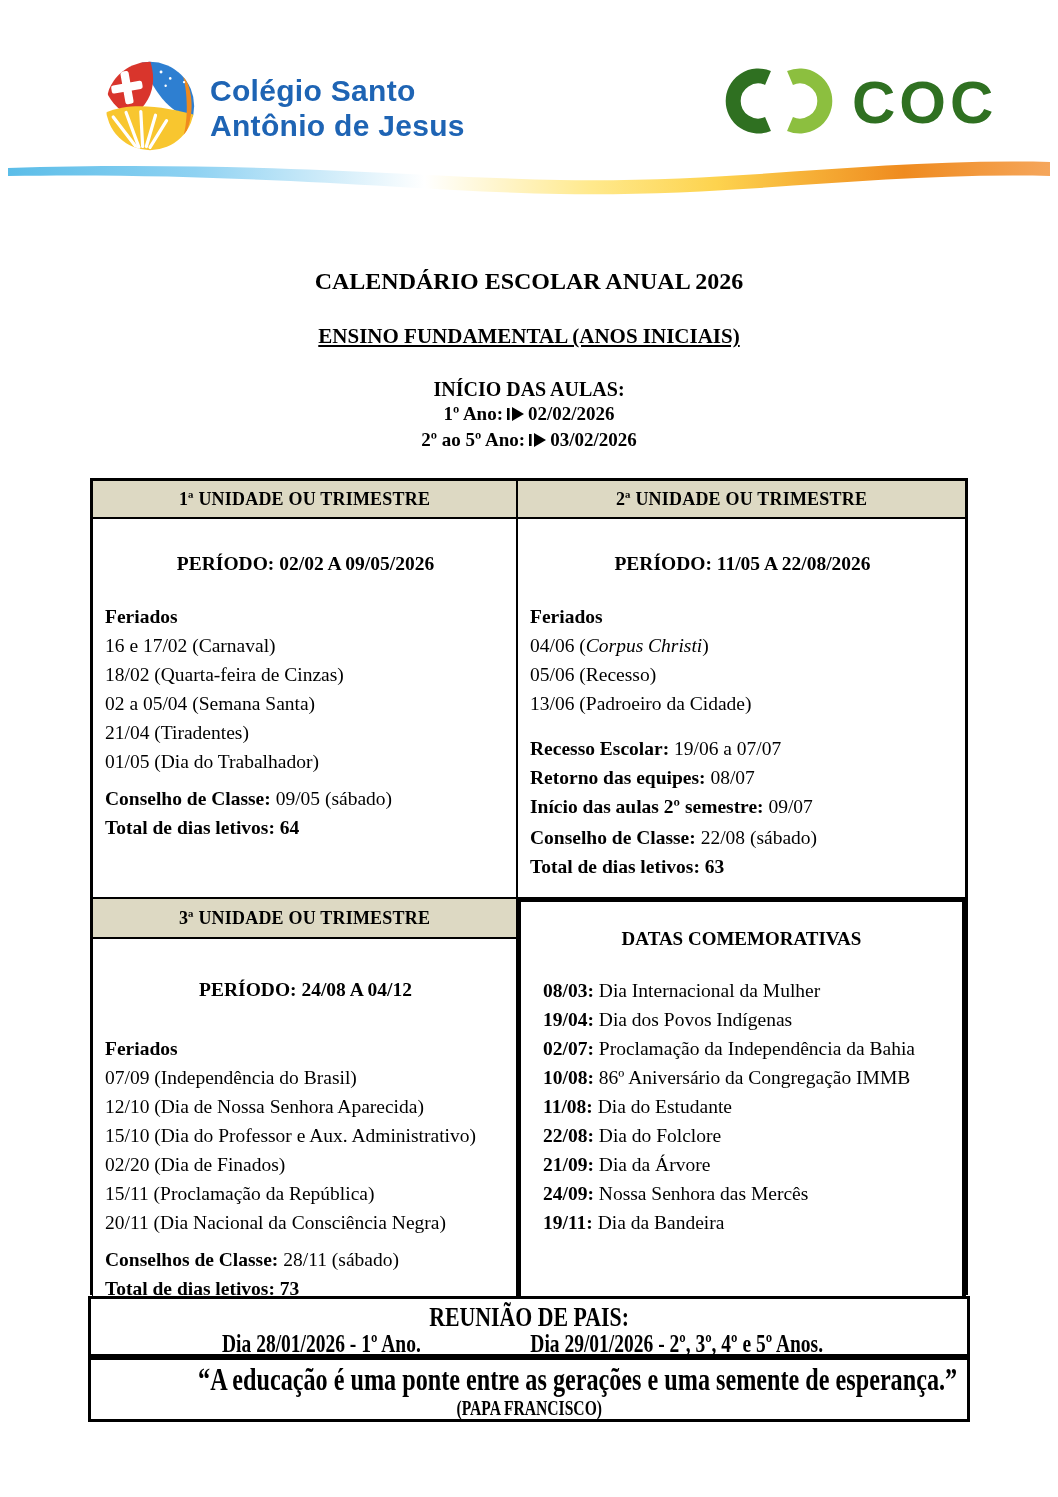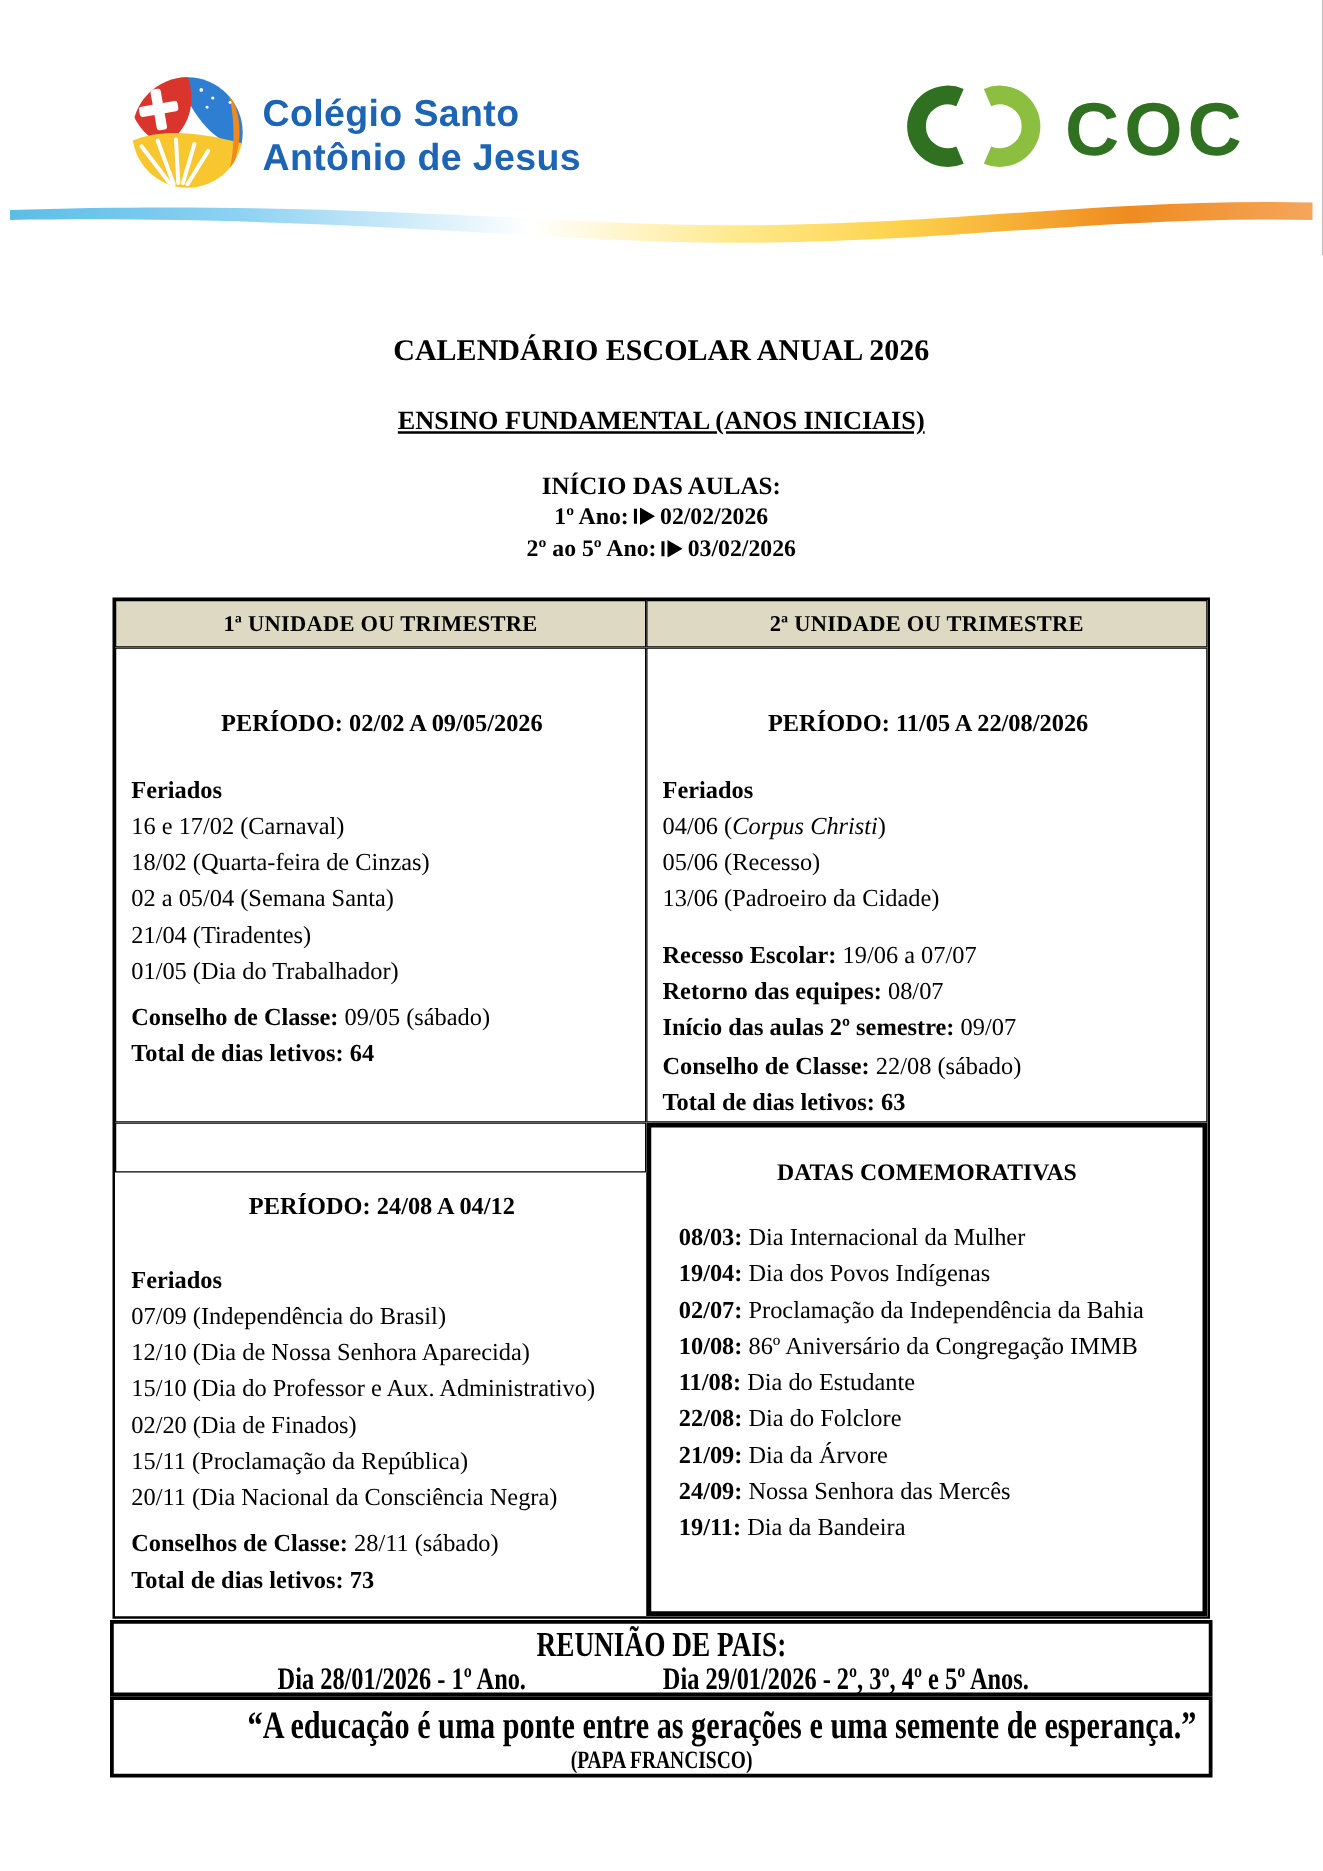--- a/index.html
+++ b/index.html
@@ -35,21 +35,21 @@
   .cal-table {
     position:absolute; left:90px; top:478px; width:878px; height:817px;
     border:2px solid #000; box-sizing:border-box;
     display:grid; grid-template-columns:425px 1fr; grid-template-rows:38px 380px 40px 1fr;
   }
   .cell { border:1px solid #000; box-sizing:border-box; background:#fff; }
   .cell-header {
     background:#ddd9c3; display:flex; align-items:center; justify-content:center;
     font-weight:bold; font-size:18px; letter-spacing:0.2px;
   }
-  .cell-body { font-size:19.5px; padding:16px 10px 0 12px; }
+  .cell-body { font-size:19.5px; padding:0 10px 0 12px; }
   .period { text-align:center; font-weight:bold; font-size:19.5px; margin:30px 0 24px 0; line-height:29px; }
   .period-3 { margin-top:36px; margin-bottom:30px; }
   .line { line-height:29px; white-space:nowrap; }
   .bold { font-weight:bold; }
   .blank-s { height:8px; }
   .blank-m { height:16px; }
   .gap-2 { margin-top:2px; }
 
   .datas-box {
     grid-row:3 / 5; grid-column:2; border:4px solid #000; box-sizing:border-box; background:#fff;
@@ -192,20 +192,21 @@
       <div class="line">05/06 (Recesso)</div>
       <div class="line">13/06 (Padroeiro da Cidade)</div>
       <div class="blank-m"></div>
       <div class="line"><b>Recesso Escolar:</b> <span>19/06 a 07/07</span></div>
       <div class="line"><b>Retorno das equipes:</b> <span>08/07</span></div>
       <div class="line"><b>Início das aulas 2º semestre:</b> <span>09/07</span></div>
       <div class="line gap-2"><b>Conselho de Classe:</b> <span>22/08 (sábado)</span></div>
       <div class="line"><b>Total de dias letivos:</b> <b>63</b></div>
     </div>
 
+    <div class="cell cell-header">3ª UNIDADE OU TRIMESTRE</div>
 
     <div class="datas-box">
       <div class="datas-header">DATAS COMEMORATIVAS</div>
       <div class="datas-list">
         <div class="line"><b>08/03:</b> <span>Dia Internacional da Mulher</span></div>
         <div class="line"><b>19/04:</b> <span>Dia dos Povos Indígenas</span></div>
         <div class="line"><b>02/07:</b> <span>Proclamação da Independência da Bahia</span></div>
         <div class="line"><b>10/08:</b> <span>86º Aniversário da Congregação IMMB</span></div>
         <div class="line"><b>11/08:</b> <span>Dia do Estudante</span></div>
         <div class="line"><b>22/08:</b> <span>Dia do Folclore</span></div>

